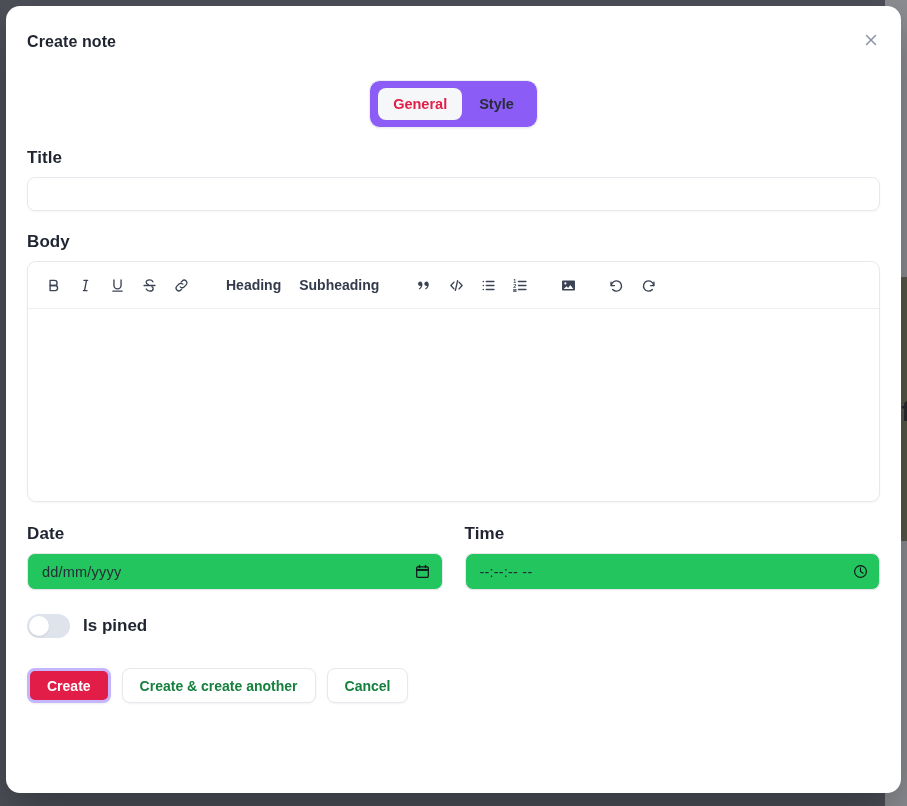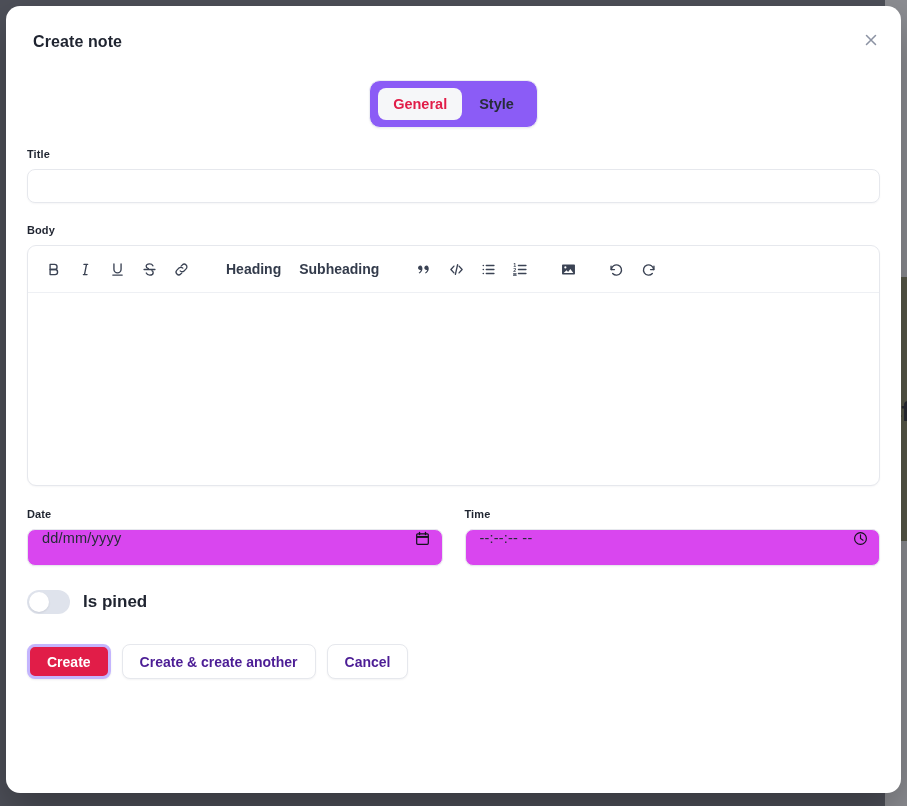--- a/index.html
+++ b/index.html
@@ -66,21 +66,21 @@
     overflow: hidden;
   }
 
   
   #modal-header {
     position: relative;
     height: 66px;
   }
   #modal-title {
     position: absolute;
-    left: 27px;
+    left: 21px;
     top: 27px;
     font-size: 16px;
     font-weight: 700;
     color: #1f2430;
     letter-spacing: .1px;
   }
   #close-button {
     position: absolute;
     right: 16px;
     top: 20px;
@@ -127,21 +127,21 @@
   .tab.active {
     background: #f6f7f9;
     color: #e11d48;
   }
 
   
   #form {
     padding: 20px 21px 0 21px;
   }
   .field-label {
-    font-size: 11px;
+    font-size: 17px;
     font-weight: 700;
     color: #1f2430;
     margin-bottom: 9px;
     letter-spacing: .1px;
   }
   .field-block { margin-bottom: 21px; }
 
   .text-input {
     width: 100%;
     height: 34px;
@@ -219,23 +219,23 @@
     margin-top: 22px;
   }
   #datetime-row > div { flex: 1; }
 
   .native-input {
     position: relative;
     width: 100%;
     height: 37px;
     border: 1px solid #e6e8ed;
     border-radius: 8px;
-    background: #d946ef;
-    display: flex;
-    align-items: flex-start;
+    background: #22c55e;
+    display: flex;
+    align-items: center;
     padding: 0 11px 0 14px;
     box-shadow: 0 1px 2px rgba(16,24,40,0.04);
     cursor: text;
   }
   .native-placeholder {
     flex: 1;
     font-size: 14.5px;
     color: #262c38;
     letter-spacing: .2px;
     font-family: inherit;
@@ -305,21 +305,21 @@
   }
   .btn-primary {
     background: #e11d48;
     border: 3px solid #c4b5fd;
     color: #ffffff;
     box-shadow: 0 1px 2px rgba(16,24,40,0.08);
   }
   .btn-secondary {
     background: #ffffff;
     border: 1px solid #e6e8ed;
-    color: #4c1d95;
+    color: #15803d;
     box-shadow: 0 1px 2px rgba(16,24,40,0.05);
   }
 </style>
 </head>
 <body>
 
 <div id="backdrop">
   <div id="behind-page"></div>
   <div id="behind-card"></div>
   <div id="behind-card-text">Cfa</div>

